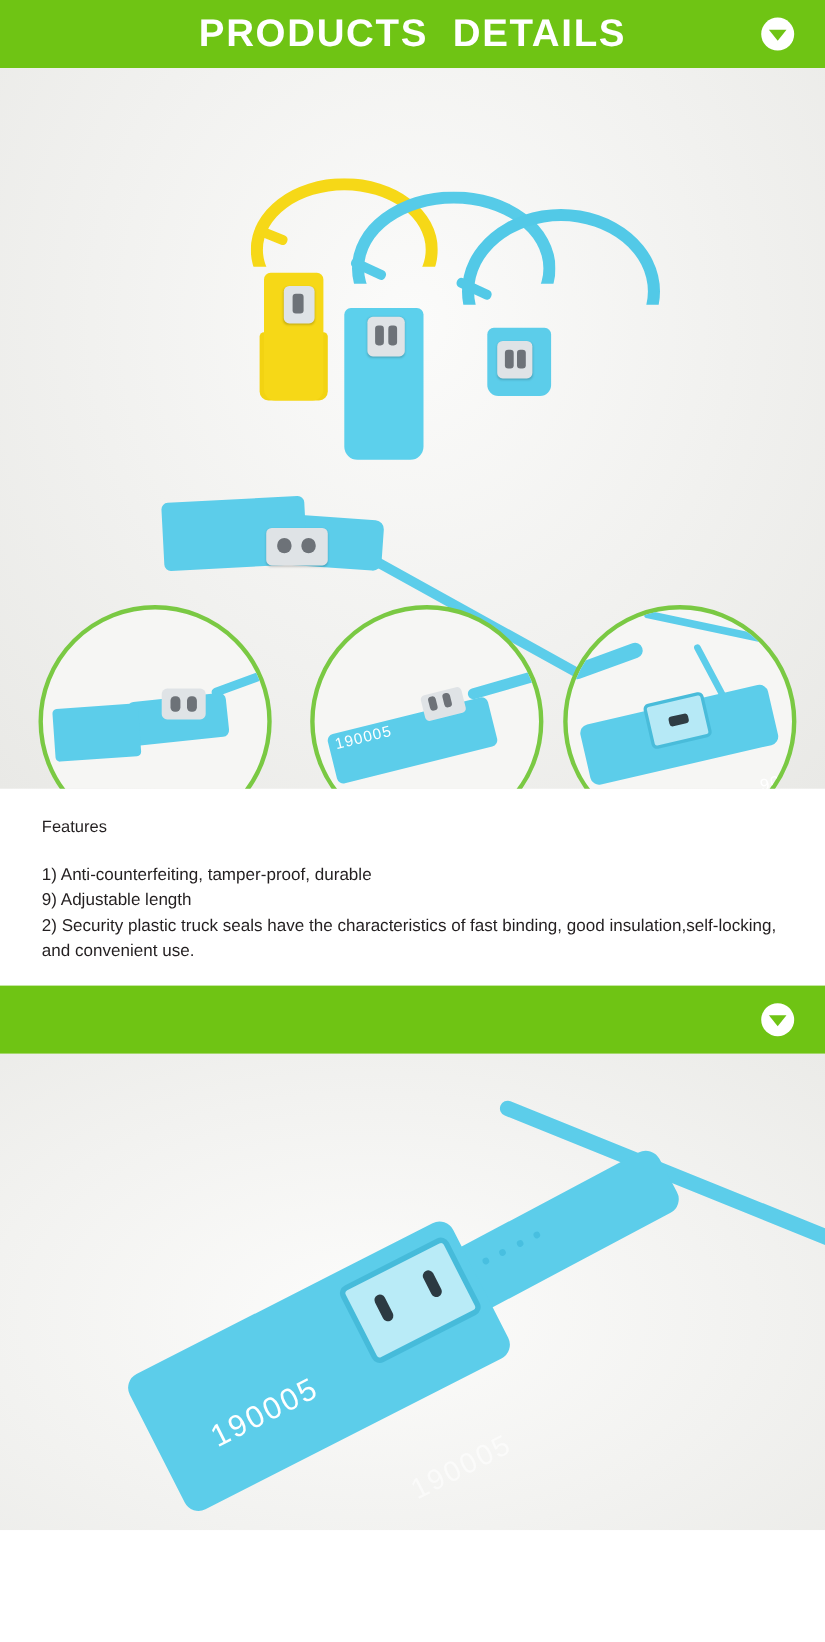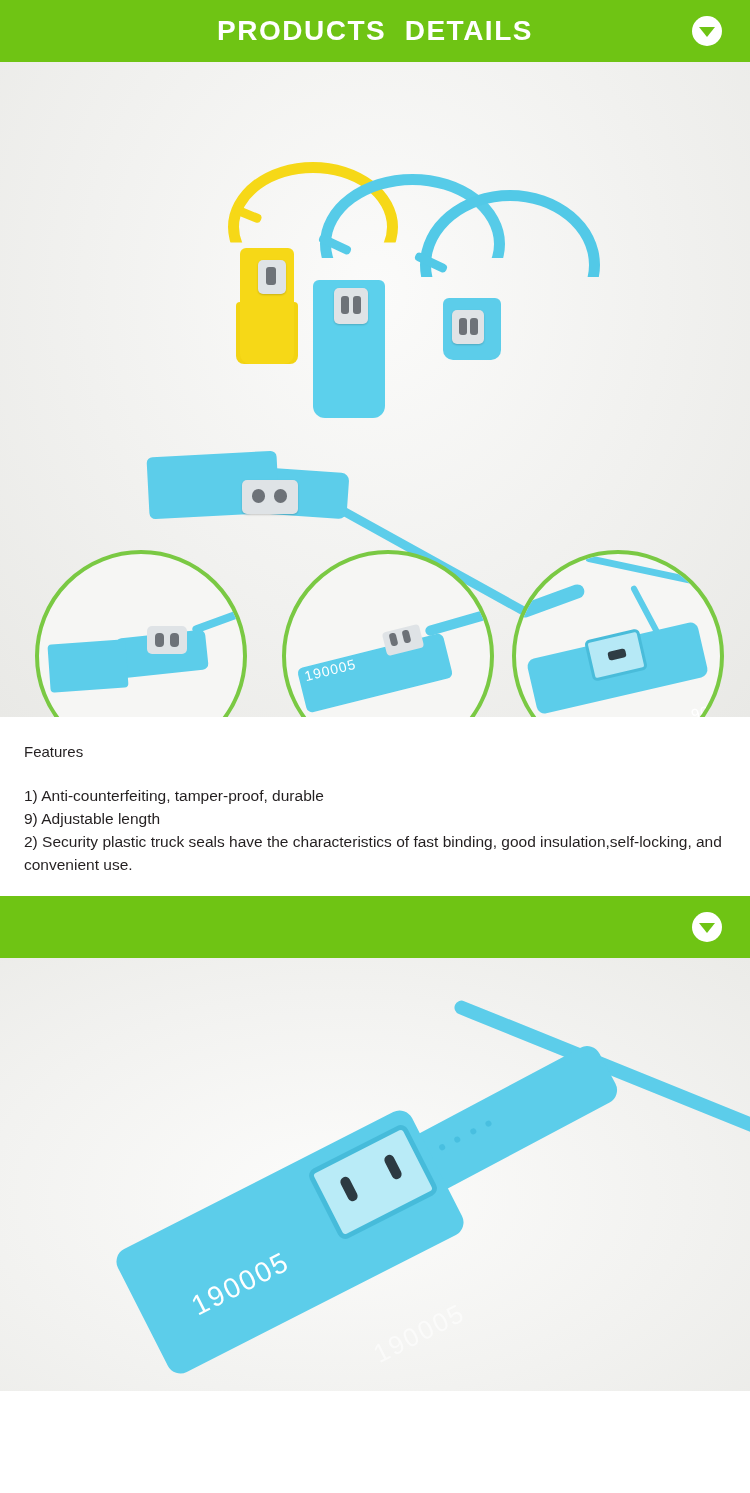--- a/index.html
+++ b/index.html
@@ -21,21 +21,21 @@
     position: relative;
     width: 750px;
     height: 62px;
     background: #6fc414;
     display: flex;
     align-items: center;
     justify-content: center;
   }
   .banner-title {
     color: #ffffff;
-    font-size: 28px;
+    font-size: 35px;
     font-weight: bold;
     letter-spacing: 1.5px;
     text-align: center;
     line-height: 62px;
     white-space: pre;
   }
   .banner-badge {
     position: absolute;
     right: 28px;
     top: 50%;
@@ -275,21 +275,21 @@
     background: #b6e9f6; border: 3px solid #49bcda; border-radius: 5px; transform: rotate(-13deg); }
   .c3 .h1 { left: 92px; top: 96px; width: 18px; height: 9px; background: #2f3d44; border-radius: 3px; transform: rotate(-13deg);}
   .c3 .code {
     right: 10px; top: 150px;
     color: #ffffff; font-size: 15px; letter-spacing: 1px;
     transform: rotate(-13deg);
   }
 
   
   .features {
-    padding: 26px 28px 20px 24px;
+    padding: 26px 28px 20px 38px;
     background: #ffffff;
   }
   .features-title {
     font-size: 15px;
     color: #231f20;
     margin-bottom: 24px;
   }
   .features-list {
     font-size: 15.5px;
     color: #231f20;

